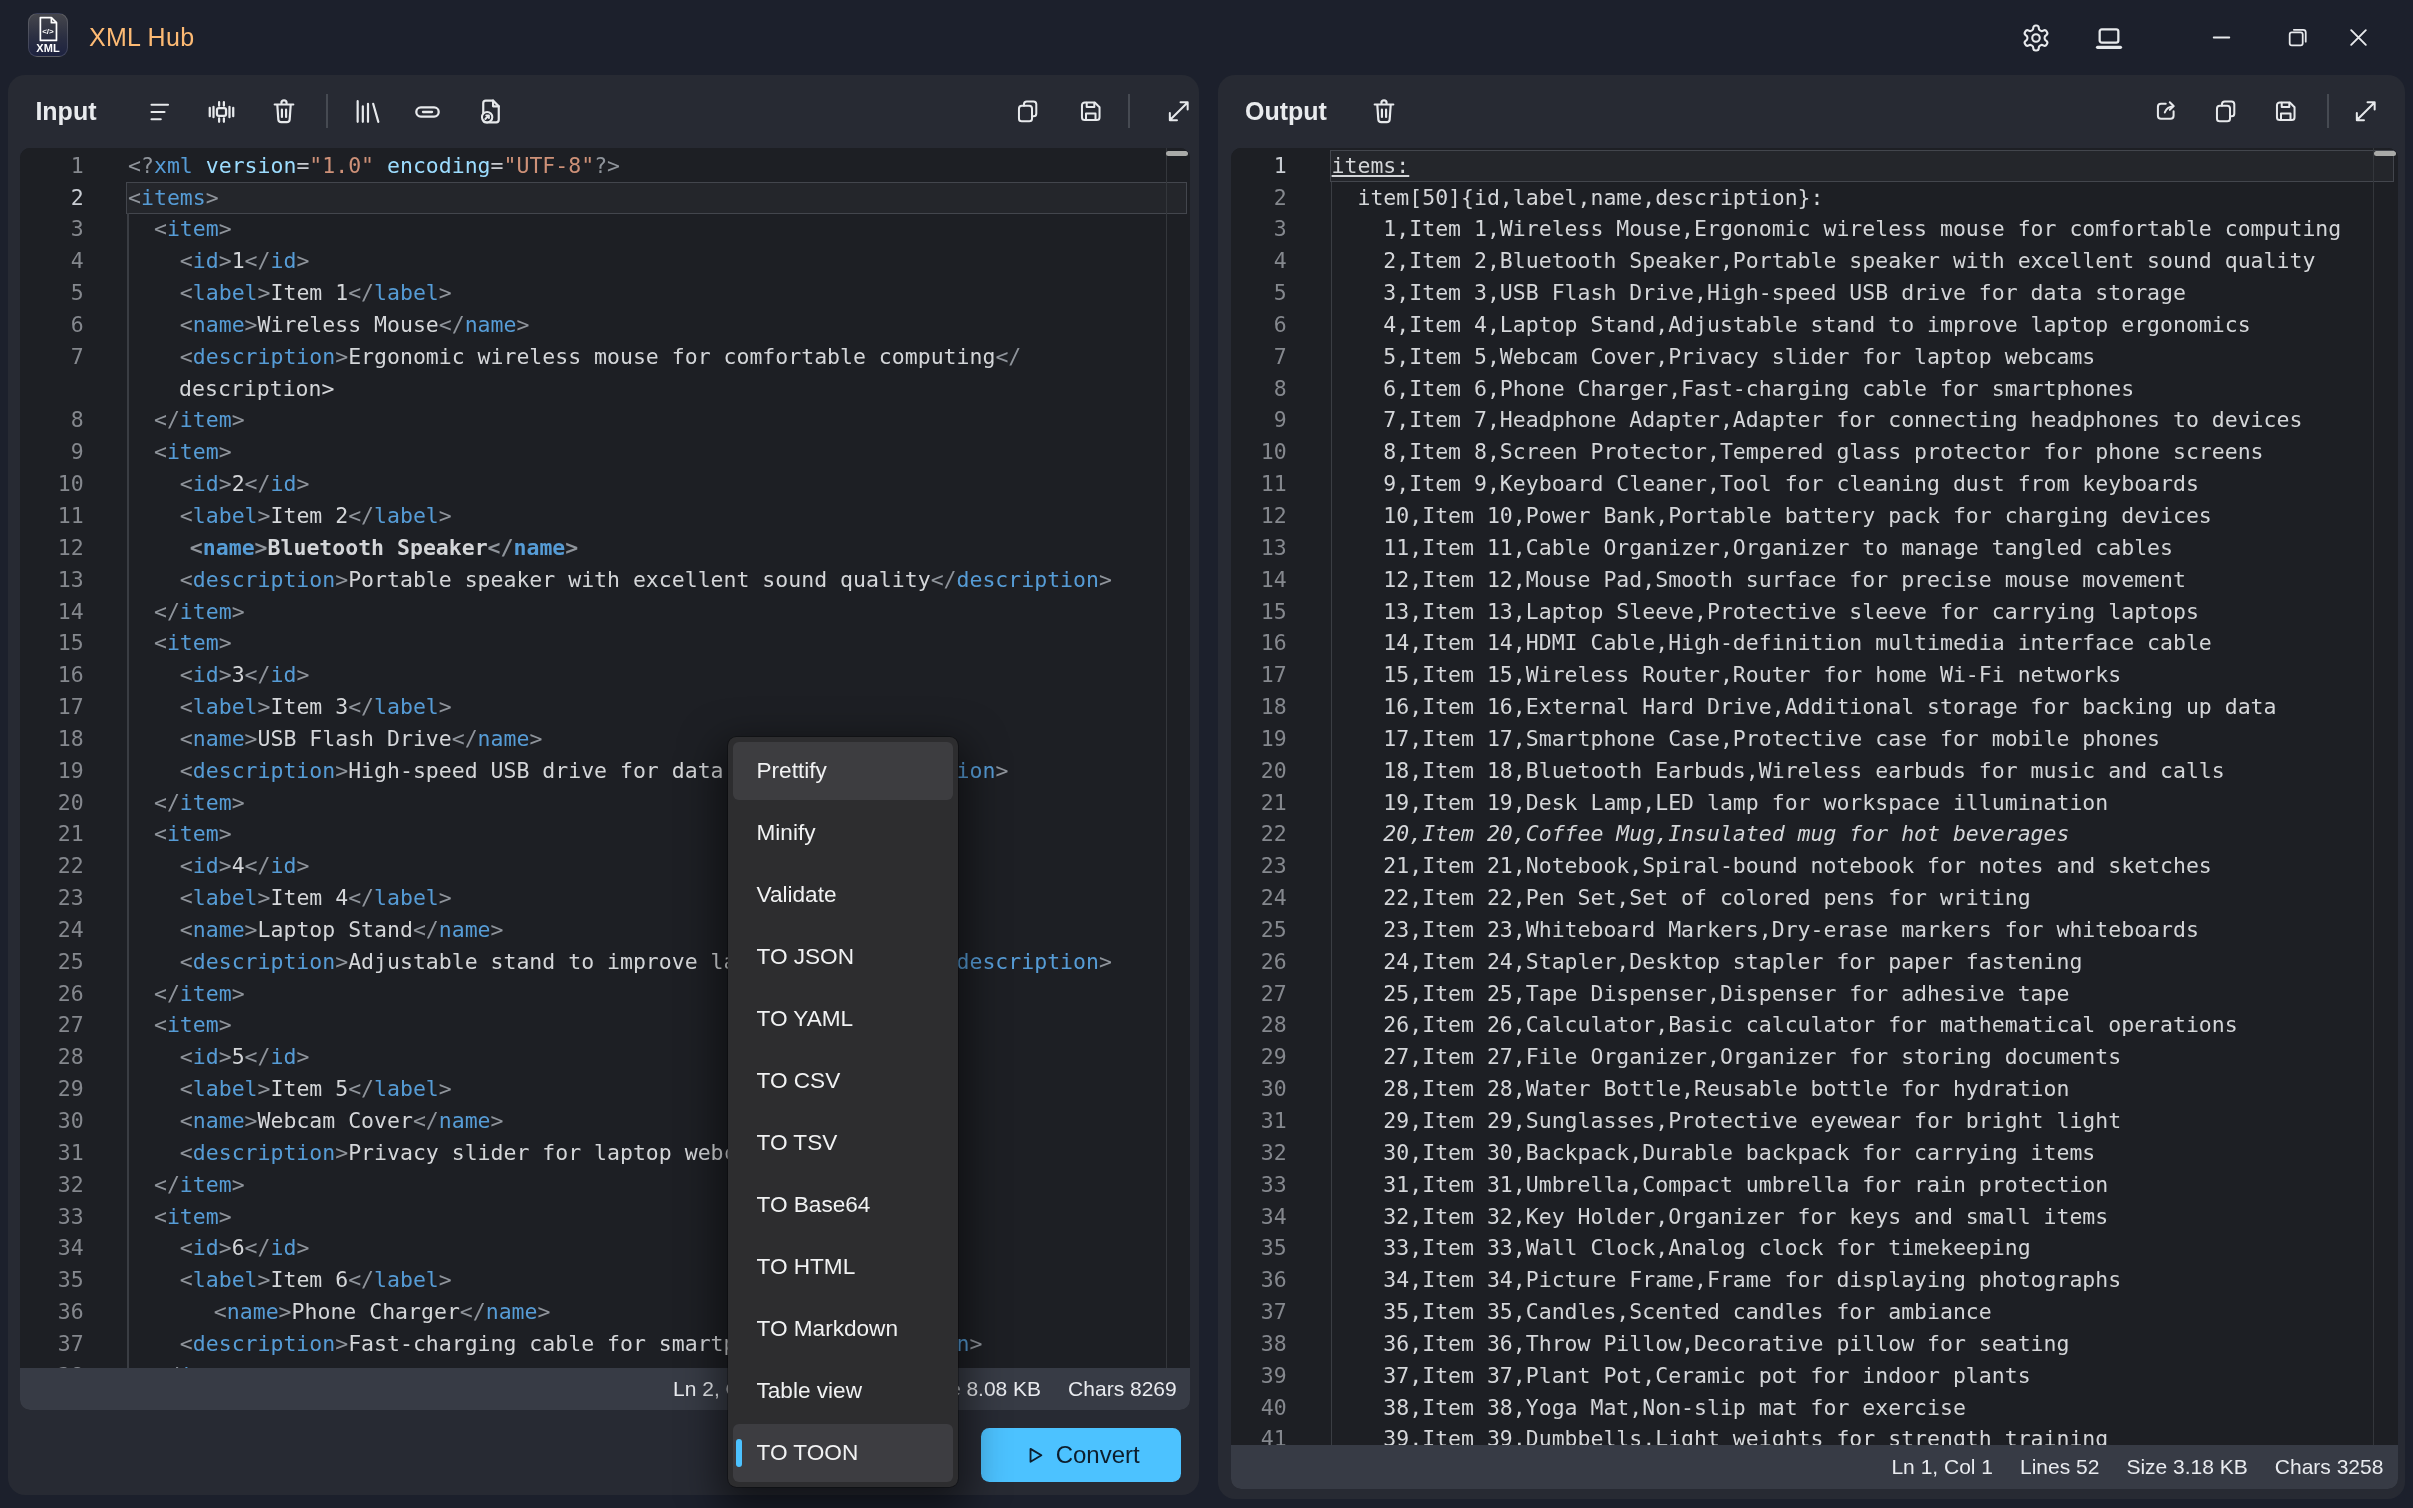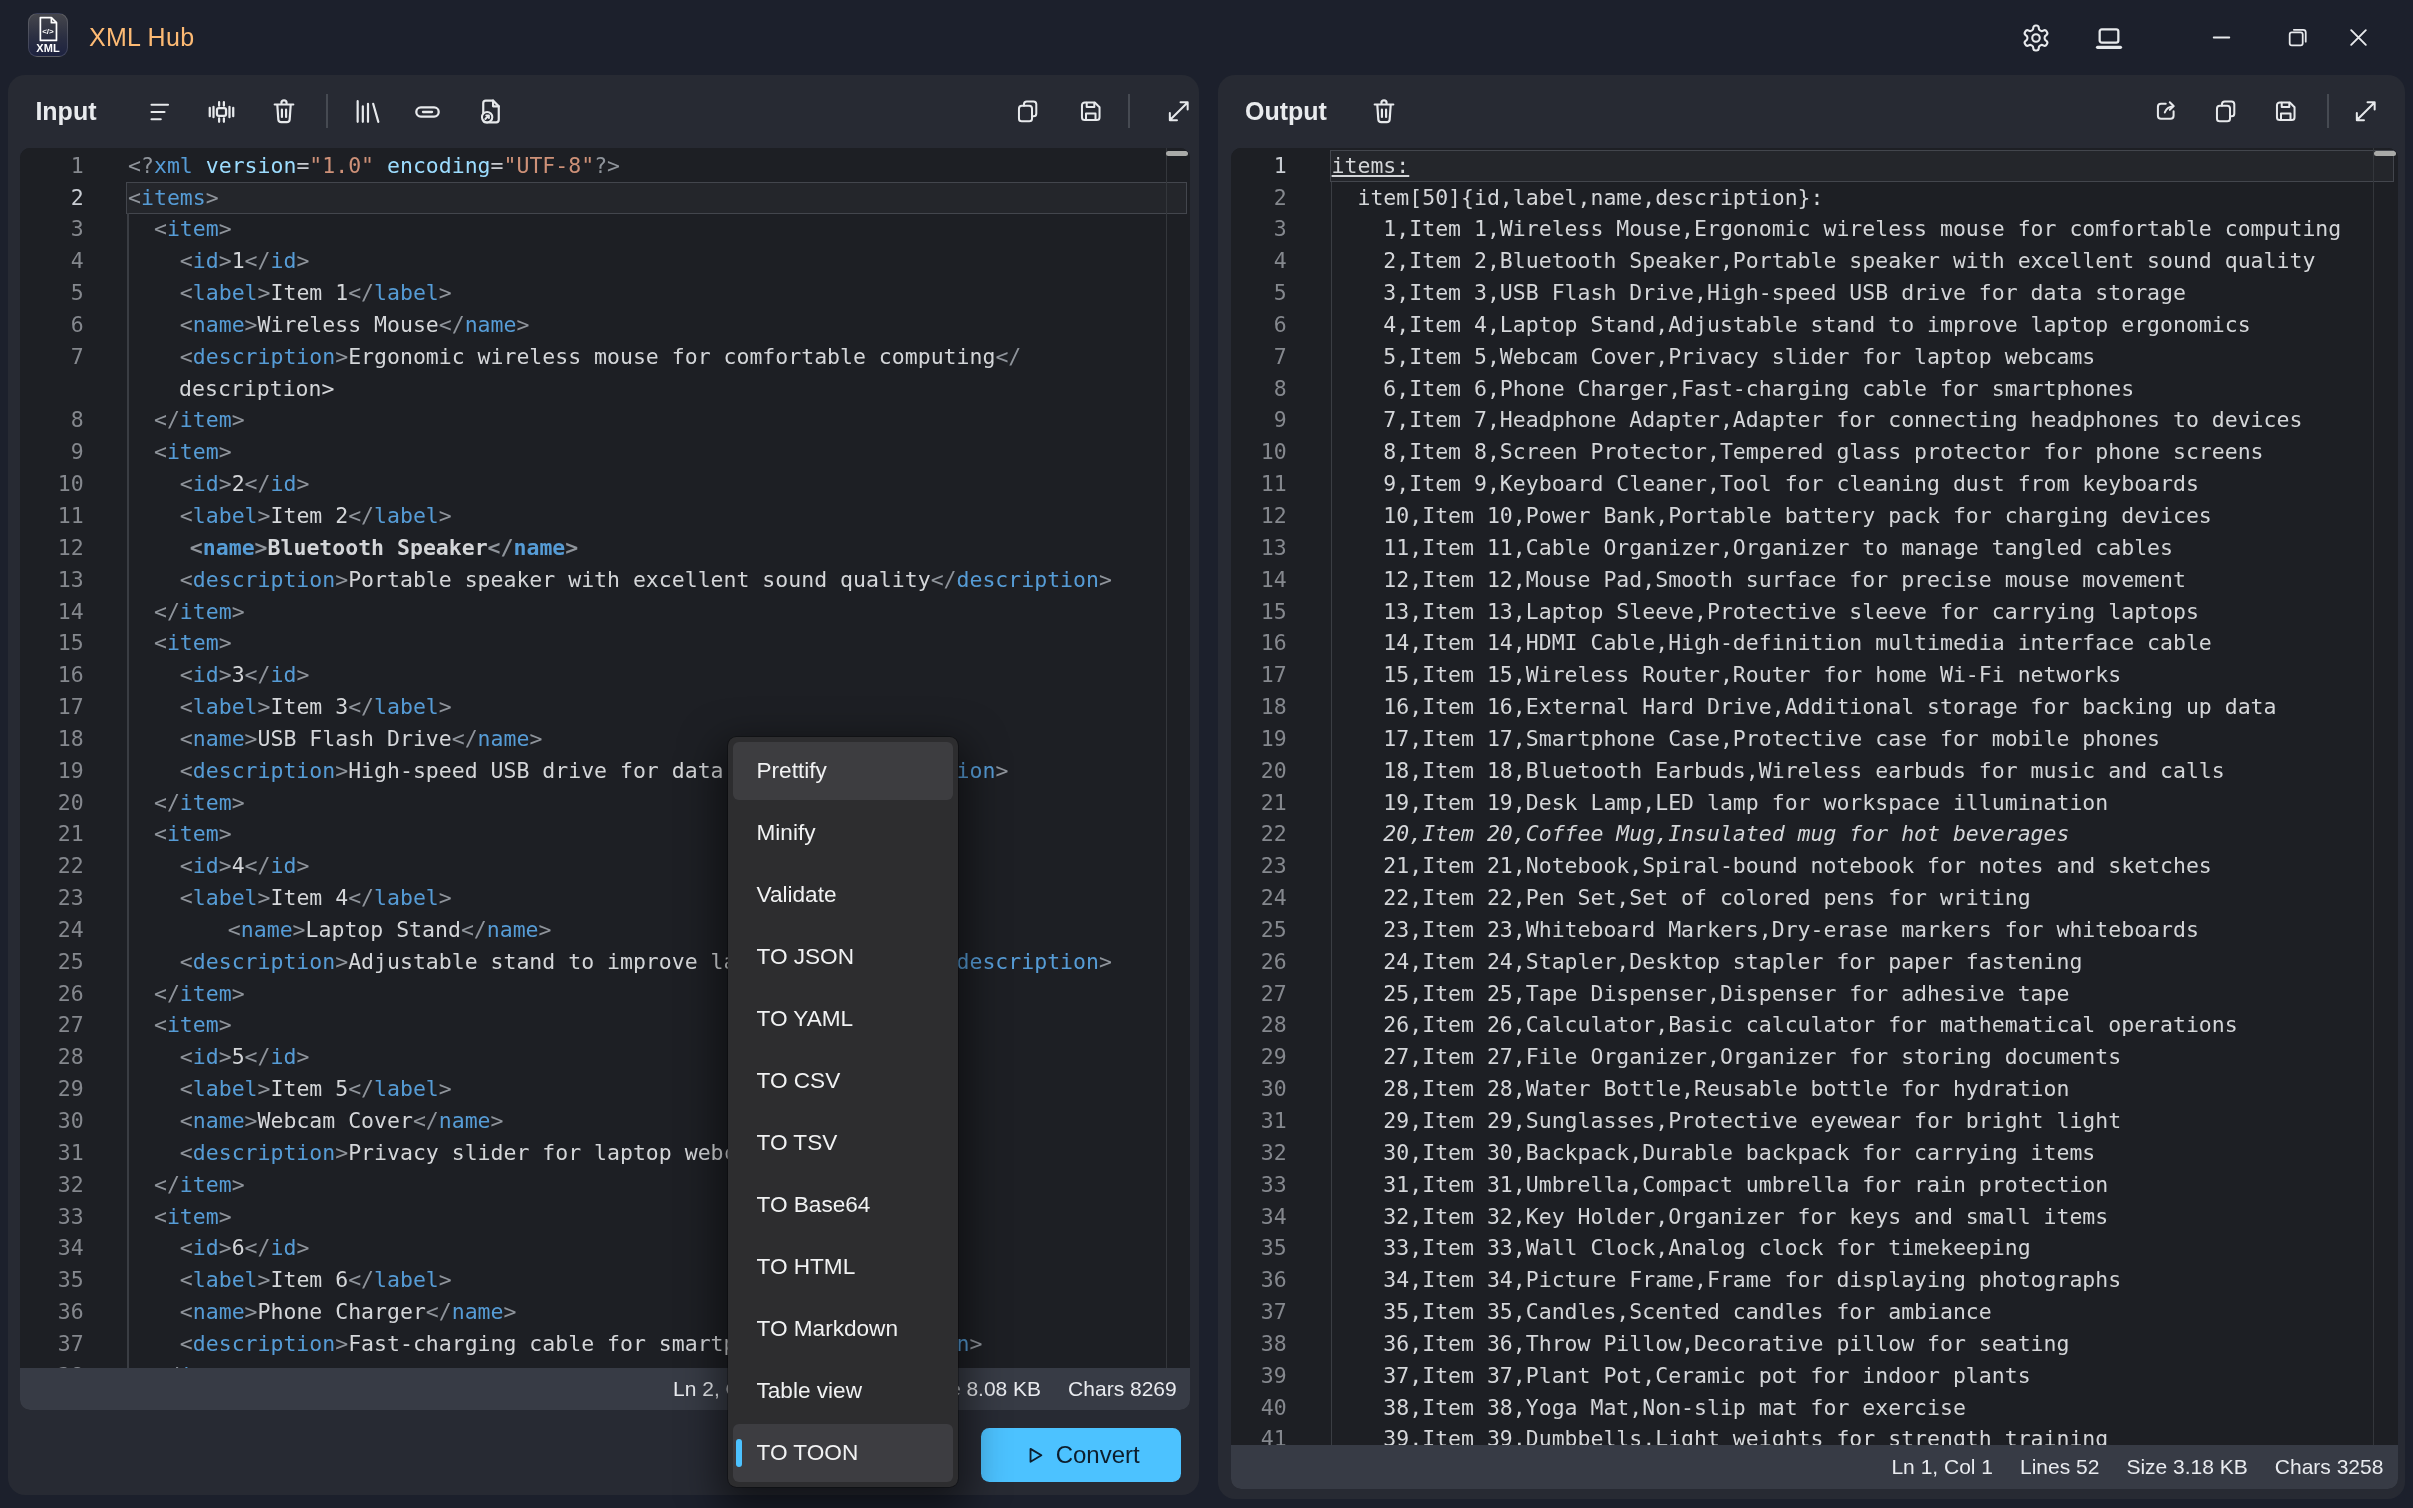--- a/index.html
+++ b/index.html
@@ -229,21 +229,21 @@
           <div class="cm-row" style="left: 108px; top: 607px;"><span class="tok-text">    </span><span class="tok-punct">&lt;</span><span class="tok-tag">description</span><span class="tok-punct">&gt;</span><span class="tok-text">High-speed USB drive for data storage</span><span class="tok-punct">&lt;/</span><span class="tok-tag">description</span><span class="tok-punct">&gt;</span></div>
           <div class="cm-gut" style="left: -3.4px; top: 639px;">20</div>
           <div class="cm-row" style="left: 108px; top: 639px;"><span class="tok-text">  </span><span class="tok-punct">&lt;/</span><span class="tok-tag">item</span><span class="tok-punct">&gt;</span></div>
           <div class="cm-gut" style="left: -3.4px; top: 670px;">21</div>
           <div class="cm-row" style="left: 108px; top: 670px;"><span class="tok-text">  </span><span class="tok-punct">&lt;</span><span class="tok-tag">item</span><span class="tok-punct">&gt;</span></div>
           <div class="cm-gut" style="left: -3.4px; top: 702px;">22</div>
           <div class="cm-row" style="left: 108px; top: 702px;"><span class="tok-text">    </span><span class="tok-punct">&lt;</span><span class="tok-tag">id</span><span class="tok-punct">&gt;</span><span class="tok-text">4</span><span class="tok-punct">&lt;/</span><span class="tok-tag">id</span><span class="tok-punct">&gt;</span></div>
           <div class="cm-gut" style="left: -3.4px; top: 734px;">23</div>
           <div class="cm-row" style="left: 108px; top: 734px;"><span class="tok-text">    </span><span class="tok-punct">&lt;</span><span class="tok-tag">label</span><span class="tok-punct">&gt;</span><span class="tok-text">Item 4</span><span class="tok-punct">&lt;/</span><span class="tok-tag">label</span><span class="tok-punct">&gt;</span></div>
           <div class="cm-gut" style="left: -3.4px; top: 766px;">24</div>
-          <div class="cm-row" style="left: 108px; top: 766px; padding-left: 48px;"><span class="tok-text">    </span><span class="tok-punct">&lt;</span><span class="tok-tag">name</span><span class="tok-punct">&gt;</span><span class="tok-text">Laptop Stand</span><span class="tok-punct">&lt;/</span><span class="tok-tag">name</span><span class="tok-punct">&gt;</span></div>
+          <div class="cm-row" style="left: 108px; top: 766px;"><span class="tok-text">    </span><span class="tok-punct">&lt;</span><span class="tok-tag">name</span><span class="tok-punct">&gt;</span><span class="tok-text">Laptop Stand</span><span class="tok-punct">&lt;/</span><span class="tok-tag">name</span><span class="tok-punct">&gt;</span></div>
           <div class="cm-gut" style="left: -3.4px; top: 798px;">25</div>
           <div class="cm-row" style="left: 108px; top: 798px;"><span class="tok-text">    </span><span class="tok-punct">&lt;</span><span class="tok-tag">description</span><span class="tok-punct">&gt;</span><span class="tok-text">Adjustable stand to improve laptop ergonomics</span><span class="tok-punct">&lt;/</span><span class="tok-tag">description</span><span class="tok-punct">&gt;</span></div>
           <div class="cm-gut" style="left: -3.4px; top: 830px;">26</div>
           <div class="cm-row" style="left: 108px; top: 830px;"><span class="tok-text">  </span><span class="tok-punct">&lt;/</span><span class="tok-tag">item</span><span class="tok-punct">&gt;</span></div>
           <div class="cm-gut" style="left: -3.4px; top: 861px;">27</div>
           <div class="cm-row" style="left: 108px; top: 861px;"><span class="tok-text">  </span><span class="tok-punct">&lt;</span><span class="tok-tag">item</span><span class="tok-punct">&gt;</span></div>
           <div class="cm-gut" style="left: -3.4px; top: 893px;">28</div>
           <div class="cm-row" style="left: 108px; top: 893px;"><span class="tok-text">    </span><span class="tok-punct">&lt;</span><span class="tok-tag">id</span><span class="tok-punct">&gt;</span><span class="tok-text">5</span><span class="tok-punct">&lt;/</span><span class="tok-tag">id</span><span class="tok-punct">&gt;</span></div>
           <div class="cm-gut" style="left: -3.4px; top: 925px;">29</div>
           <div class="cm-row" style="left: 108px; top: 925px;"><span class="tok-text">    </span><span class="tok-punct">&lt;</span><span class="tok-tag">label</span><span class="tok-punct">&gt;</span><span class="tok-text">Item 5</span><span class="tok-punct">&lt;/</span><span class="tok-tag">label</span><span class="tok-punct">&gt;</span></div>
@@ -253,21 +253,21 @@
           <div class="cm-row" style="left: 108px; top: 989px;"><span class="tok-text">    </span><span class="tok-punct">&lt;</span><span class="tok-tag">description</span><span class="tok-punct">&gt;</span><span class="tok-text">Privacy slider for laptop webcams</span><span class="tok-punct">&lt;/</span><span class="tok-tag">description</span><span class="tok-punct">&gt;</span></div>
           <div class="cm-gut" style="left: -3.4px; top: 1021px;">32</div>
           <div class="cm-row" style="left: 108px; top: 1021px;"><span class="tok-text">  </span><span class="tok-punct">&lt;/</span><span class="tok-tag">item</span><span class="tok-punct">&gt;</span></div>
           <div class="cm-gut" style="left: -3.4px; top: 1053px;">33</div>
           <div class="cm-row" style="left: 108px; top: 1053px;"><span class="tok-text">  </span><span class="tok-punct">&lt;</span><span class="tok-tag">item</span><span class="tok-punct">&gt;</span></div>
           <div class="cm-gut" style="left: -3.4px; top: 1084px;">34</div>
           <div class="cm-row" style="left: 108px; top: 1084px;"><span class="tok-text">    </span><span class="tok-punct">&lt;</span><span class="tok-tag">id</span><span class="tok-punct">&gt;</span><span class="tok-text">6</span><span class="tok-punct">&lt;/</span><span class="tok-tag">id</span><span class="tok-punct">&gt;</span></div>
           <div class="cm-gut" style="left: -3.4px; top: 1116px;">35</div>
           <div class="cm-row" style="left: 108px; top: 1116px;"><span class="tok-text">    </span><span class="tok-punct">&lt;</span><span class="tok-tag">label</span><span class="tok-punct">&gt;</span><span class="tok-text">Item 6</span><span class="tok-punct">&lt;/</span><span class="tok-tag">label</span><span class="tok-punct">&gt;</span></div>
           <div class="cm-gut" style="left: -3.4px; top: 1148px;">36</div>
-          <div class="cm-row" style="left: 108px; top: 1148px;"><span class="tok-text">    </span><span class="tok-punct">&lt;</span><span class="tok-tag">name</span><span class="tok-punct">&gt;</span><span class="tok-text">Phone Charger</span><span class="tok-punct">&lt;/</span><span class="tok-tag">name</span><span class="tok-punct">&gt;</span></div>
+          <div class="cm-row" style="left: 108px; top: 1148px; padding-left: 34px;"><span class="tok-text">    </span><span class="tok-punct">&lt;</span><span class="tok-tag">name</span><span class="tok-punct">&gt;</span><span class="tok-text">Phone Charger</span><span class="tok-punct">&lt;/</span><span class="tok-tag">name</span><span class="tok-punct">&gt;</span></div>
           <div class="cm-gut" style="left: -3.4px; top: 1180px;">37</div>
           <div class="cm-row" style="left: 108px; top: 1180px;"><span class="tok-text">    </span><span class="tok-punct">&lt;</span><span class="tok-tag">description</span><span class="tok-punct">&gt;</span><span class="tok-text">Fast-charging cable for smartphones</span><span class="tok-punct">&lt;/</span><span class="tok-tag">description</span><span class="tok-punct">&gt;</span></div>
           <div class="cm-gut" style="left: -3.4px; top: 1212px;">38</div>
           <div class="cm-row" style="left: 108px; top: 1212px;"><span class="tok-text">  </span><span class="tok-punct">&lt;/</span><span class="tok-tag">item</span><span class="tok-punct">&gt;</span></div>
           <div class="sb-track" style="left: 1146px;"></div>
           <div class="sb-thumb" style="left: 1146px; width: 22px; top: 2.5px;"></div>
         </div>
       <div class="statusbar">
         <span>Ln 2, Col 1</span>
         <span>Lines 303</span>

